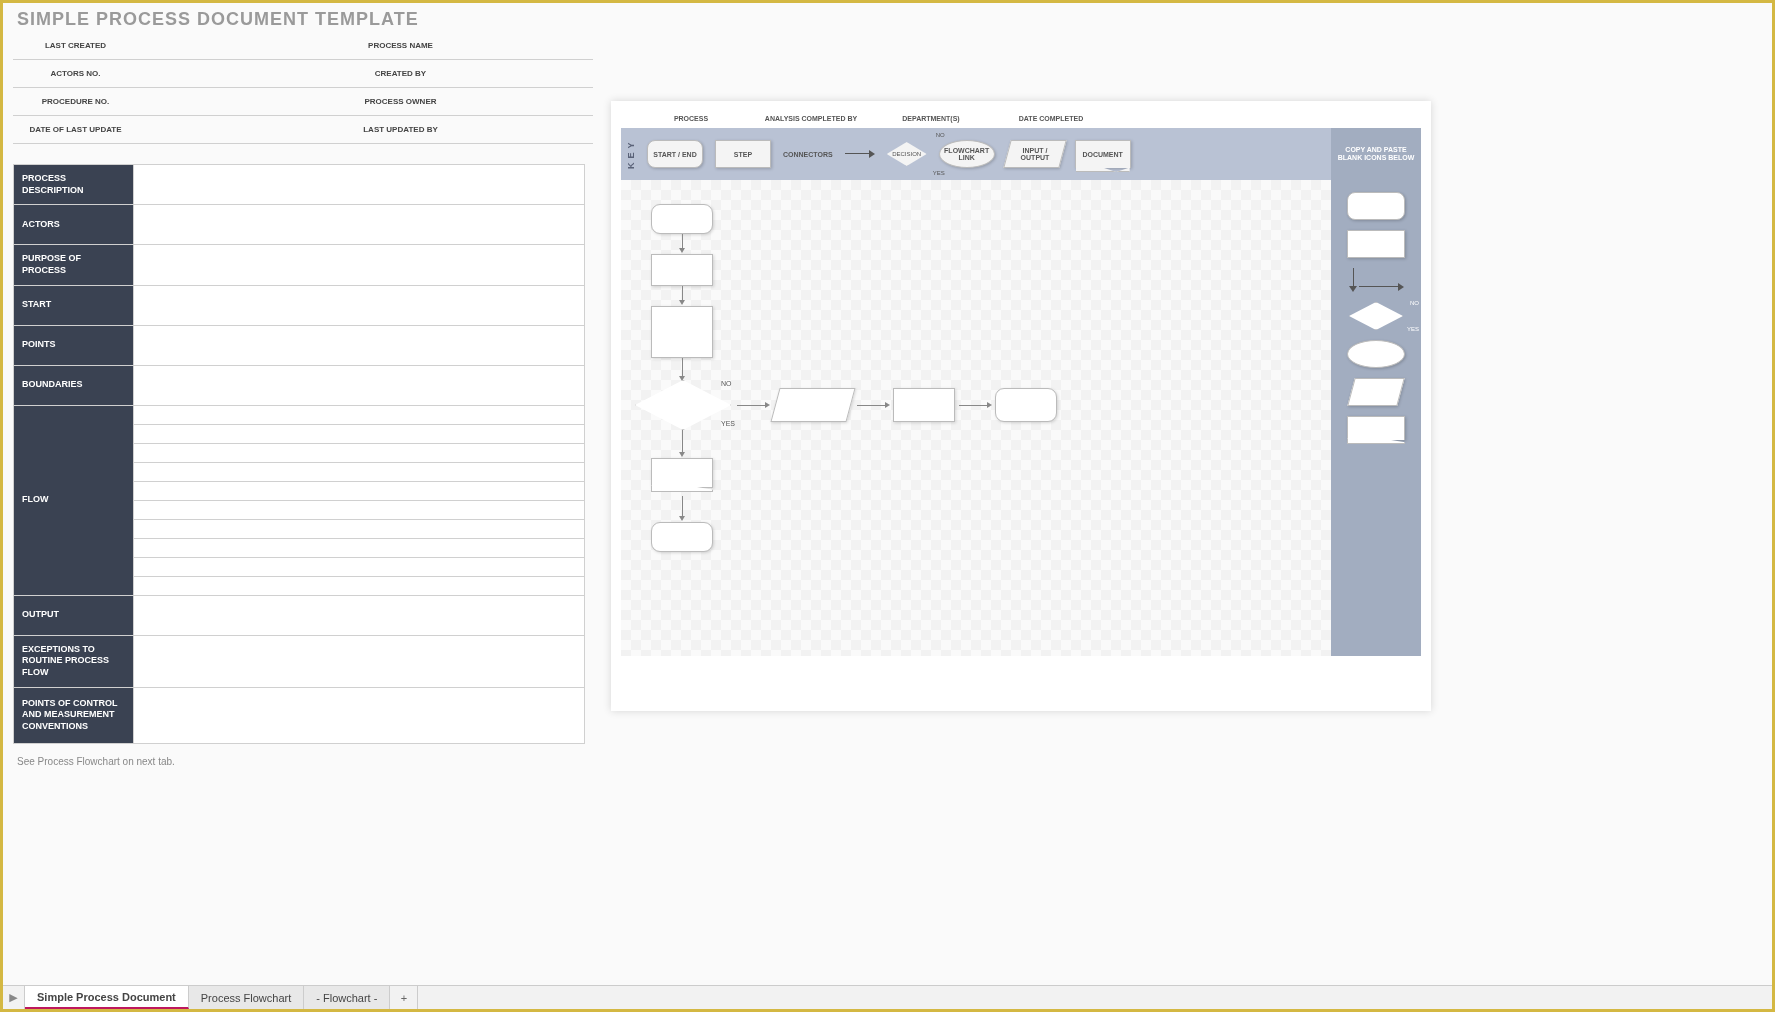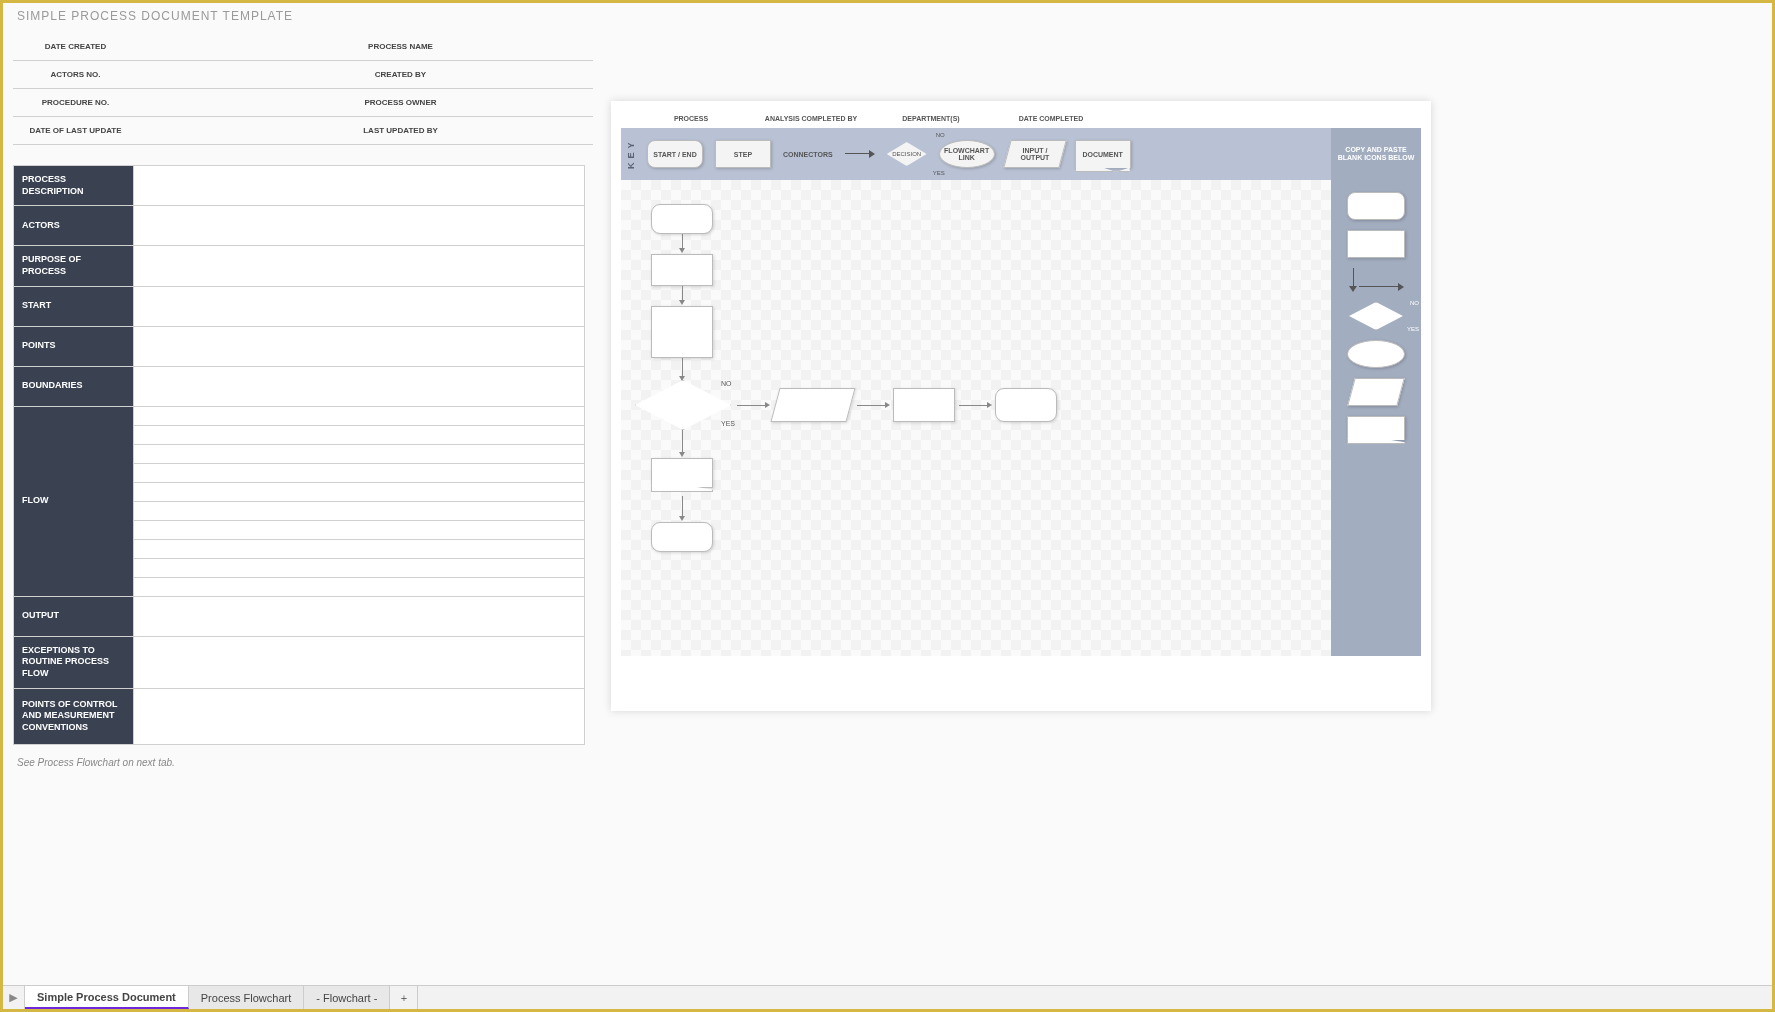--- a/index.html
+++ b/index.html
@@ -10,23 +10,23 @@
   border: 3px solid #d4b843;
   position: relative;
   overflow: hidden;
 }
 .left-panel {
   position: absolute;
   left: 10px; top: 6px;
   width: 580px;
 }
 .doc-title {
-  font-size: 12px; font-weight: normal;
+  font-size: 18px; font-weight: bold;
   color: #9a9a9a; letter-spacing: 1px;
-  margin-bottom: 10px; padding-left: 4px;
+  margin-bottom: 2px; padding-left: 4px;
 }
 .header-grid {
   display: grid;
   grid-template-columns: 125px 200px 125px 130px;
   grid-auto-rows: 28px;
 }
 .hcell {
   border-bottom: 1px solid #d0d0d0;
   display: flex; align-items: center;
   font-size: 8px; font-weight: bold;
@@ -37,21 +37,21 @@
 .process-table { margin-top: 20px; width: 572px; border-collapse: collapse; }
 .process-table td { border: 1px solid #d0d0d0; }
 .row-label {
   background: #3a4252; color: #fff;
   width: 120px; padding: 8px;
   font-size: 9px; font-weight: bold;
   line-height: 1.3; vertical-align: middle;
 }
 .row-val { background: #fff; height: 40px; }
 .flow-row td.row-val { height: 19px; }
-.footnote { font-size: 10px; font-style: italic; color: #888; margin-top: 12px; padding-left: 4px; }
+.footnote { font-size: 10px; color: #888; margin-top: 12px; padding-left: 4px; }
 
 .right-panel {
   position: absolute;
   left: 608px; top: 98px;
   width: 820px; height: 610px;
   background: #fff;
   box-shadow: 0 0 8px rgba(0,0,0,0.15);
   padding: 14px 10px 10px 10px;
 }
 .flow-title { font-size: 12px; font-weight: bold; color: #9a9a9a; letter-spacing: 1px; margin-bottom: 8px; padding-left: 4px; }
@@ -169,31 +169,31 @@
 
 .bottom-tabs {
   position: absolute; bottom: 0; left: 0; right: 0;
   height: 24px; background: #f2f2f2;
   border-top: 1px solid #ccc;
   display: flex; align-items: stretch;
   font-size: 11px;
 }
 .tab-nav { width:22px; display:flex; align-items:center; justify-content:center; color:#888; border-right:1px solid #ccc;}
 .tab { padding: 0 12px; display:flex; align-items:center; background:#e8e8e8; border-right:1px solid #ccc; color:#444; cursor:pointer;}
-.tab.active { background:#fff; border-bottom:2px solid #6d28d9; font-weight:bold;}
+.tab.active { background:#fff; border-bottom:2px solid #be185d; font-weight:bold;}
 .tab-add { width:28px; display:flex; align-items:center; justify-content:center; color:#666; border-right:1px solid #ccc; cursor:pointer;}
 </style>
 </head>
 <body>
 
 <div class="left-panel">
   <div class="doc-title">SIMPLE PROCESS DOCUMENT TEMPLATE</div>
 
   <div class="header-grid">
-    <div class="hcell">DATE CREATED</div>
+    <div class="hcell">LAST CREATED</div>
       <div class="hval"></div>
     <div class="hcell">PROCESS NAME</div>
       <div class="hval"></div>
 
     <div class="hcell">ACTORS NO.</div>
       <div class="hval"></div>
     <div class="hcell">CREATED BY</div>
       <div class="hval"></div>
 
     <div class="hcell">PROCEDURE NO.</div>

